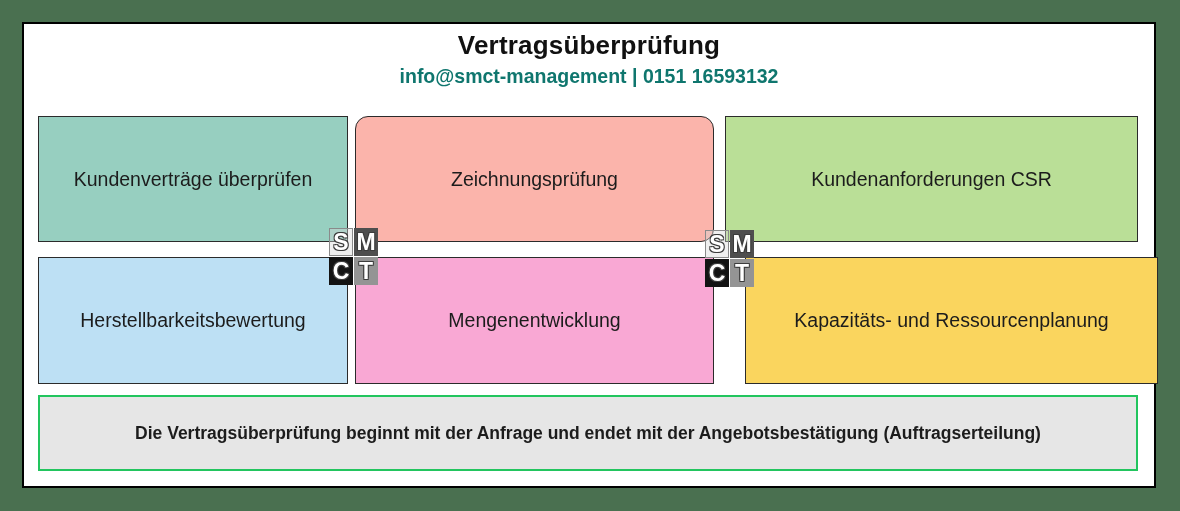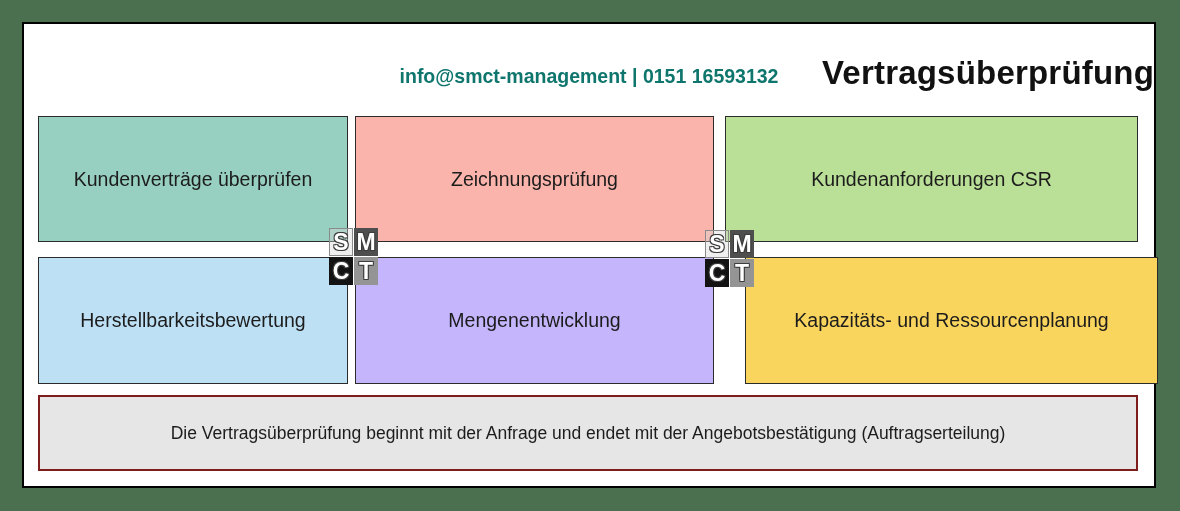--- a/index.html
+++ b/index.html
@@ -12,25 +12,24 @@
   .panel {
     position: absolute;
     left: 22px; top: 22px;
     width: 1134px; height: 466px;
     background: #FFFFFF;
     border: 2px solid #000000;
   }
   .title {
     position: absolute;
     left: 0; top: 6px; width: 100%;
-    text-align: right;
-    font-size: 33px; font-weight: bold;
+    text-align: center;
+    font-size: 26px; font-weight: bold;
     color: #111111;
     letter-spacing: 0.2px;
-    margin-top: 24px;
   }
   .subtitle {
     position: absolute;
     left: 0; top: 41px; width: 100%;
     text-align: center;
     font-size: 19.5px; font-weight: bold;
     color: #0f766e;
   }
   .pbox {
     position: absolute;
@@ -48,25 +47,26 @@
   .b1 { left: 14px;  top: 92px;  width: 310px; height: 126px; }
   .b2 { left: 331px; top: 92px;  width: 359px; height: 126px; }
   .b3 { left: 701px; top: 92px;  width: 413px; height: 126px; }
   .b4 { left: 14px;  top: 233px; width: 310px; height: 127px; }
   .b5 { left: 331px; top: 233px; width: 359px; height: 127px; }
   .b6 { left: 701px; top: 233px; width: 413px; height: 127px; }
   .footer-bar {
     position: absolute;
     left: 14px; top: 371px;
     width: 1100px; height: 76px;
-    border: 2px solid #7f1d1d;
+    border: 2px solid #22c55e;
     display: flex;
     align-items: center;
     justify-content: center;
     text-align: center;
+    font-weight: bold;
   }
   .footer-bar .footer-note {
     font-size: 17.5px;
     color: #1c1c1c;
   }
   .wm {
     position: absolute;
     width: 50px; height: 57px;
     display: grid;
     grid-template-columns: 24px 24px;
@@ -96,33 +96,33 @@
 
 <div class="panel" style="background: rgb(255, 255, 255);">
 
   <div class="title">Vertragsüberprüfung</div>
   <div class="subtitle">info@smct-management | 0151 16593132</div>
 
   <div class="pbox b1" style="background: rgb(151, 207, 192); text-align: center;">
     <span class="pbox-label">Kundenverträge überprüfen</span>
   </div>
 
-  <div class="pbox b2" style="background: rgb(251, 180, 171);">
+  <div class="pbox b2" style="background: rgb(251, 180, 171); border-radius: 13px;">
     <span class="pbox-label">Zeichnungsprüfung</span>
   </div>
 
   <div class="pbox b3" style="background: rgb(186, 223, 151);">
     <span class="pbox-label">Kundenanforderungen CSR</span>
   </div>
 
   <div class="pbox b4" style="background: rgb(189, 224, 244);">
     <span class="pbox-label">Herstellbarkeitsbewertung</span>
   </div>
 
-  <div class="pbox b5" style="background: #c4b5fd;">
+  <div class="pbox b5" style="background: #f9a8d4;">
     <span class="pbox-label">Mengenentwicklung</span>
   </div>
 
   <div class="pbox b6" style="background: rgb(250, 213, 94); margin-left: 20px;">
     <span class="pbox-label">Kapazitäts- und Ressourcenplanung</span>
   </div>
 
   <div class="wm wm1">
     <span class="wm-cell wm-s">S</span>
     <span class="wm-cell wm-m">M</span>

